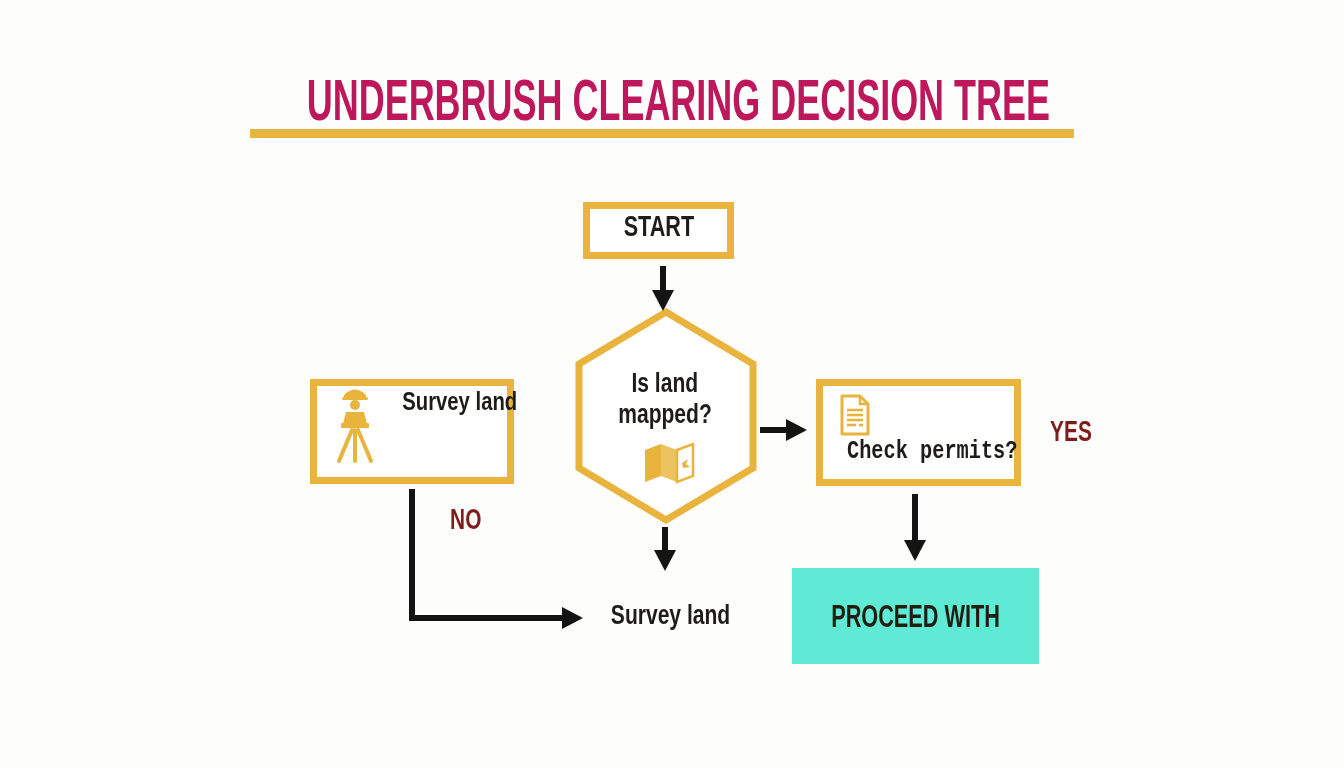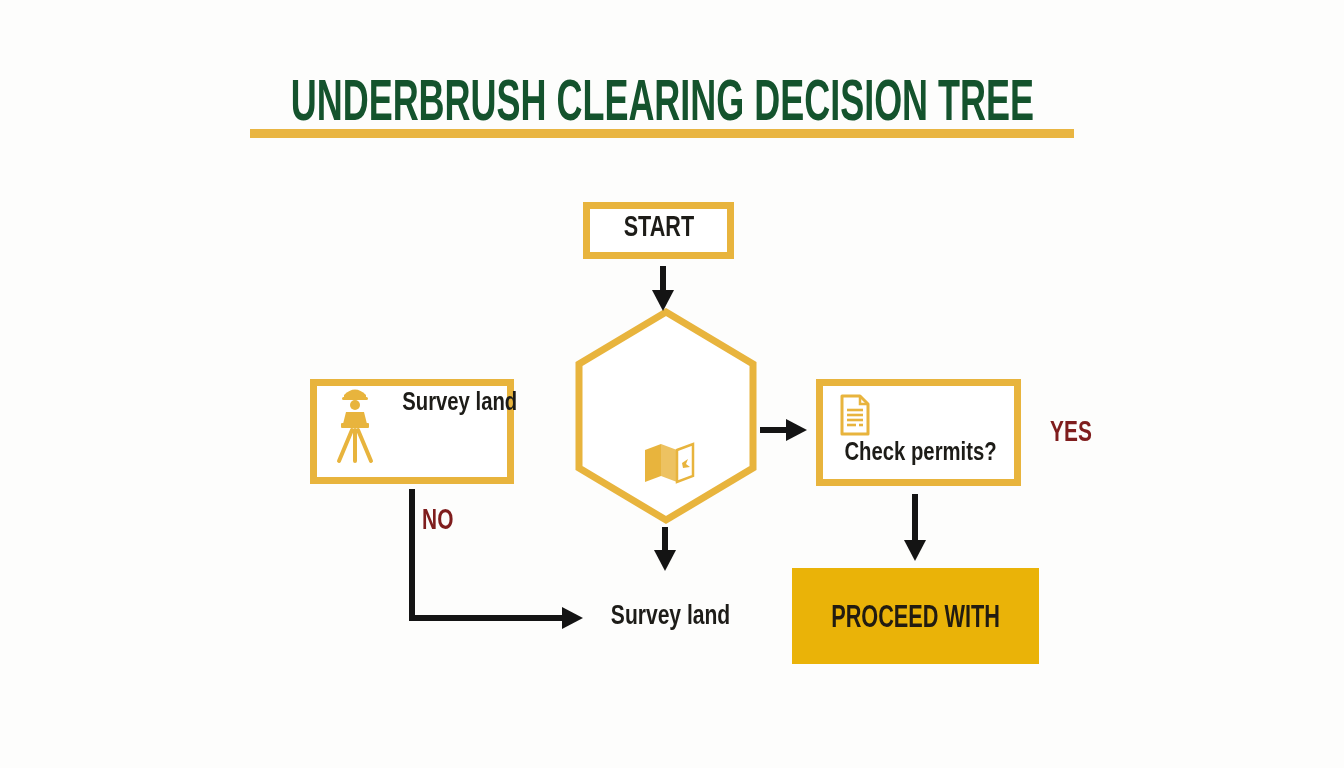--- a/index.html
+++ b/index.html
@@ -27,21 +27,22 @@
   .cond-w { transform: scaleX(0.78); }
 
   .title {
     left: 0;
     width: 1324px;
     top: 66px;
     text-align: center;
     font-size: 58px;
     font-weight: 700;
     letter-spacing: 0px;
-    color: #14532d;
+    color: #be185d;
+    padding-left: 16px;
   }
   .title .cond { transform: scaleX(0.62); }
 
   .underline {
     left: 250px;
     top: 129px;
     width: 824px;
     height: 9px;
     background: #e9b541;
   }
@@ -69,60 +70,61 @@
     font-size: 26px;
     justify-content: flex-start;
   }
   .survey-box .icon-wrap { margin-left: 15px; margin-right: 8px; }
 
   .check-box {
     left: 816px; top: 379px;
     width: 205px; height: 107px;
     font-size: 26px;
     display: block;
+    font-family: Liberation Mono, monospace;
   }
   .check-box .icon-wrap { position: absolute; left: 16px; top: 8px; }
   .check-box .check-label {
     position: absolute; left: 0; right: 0; top: 50px;
     text-align: center;
   }
 
   .decision-label {
     left: 565px; top: 368px;
     width: 200px;
     text-align: center;
     font-size: 27px;
     line-height: 31px;
     font-weight: 700;
     color: #1d1c18;
   }
 
   .proceed-box {
     left: 792px; top: 568px;
     width: 247px; height: 96px;
-    background: #eab308;
+    background: #5eead4;
     display: flex;
     flex-direction: column;
     align-items: center;
     justify-content: center;
     color: #221c11;
     font-size: 31px;
     line-height: 35px;
     font-weight: 700;
     text-align: center;
   }
   .proceed-box .cond { transform: scaleX(0.70); }
 
   .edge-label {
     font-size: 29px;
     font-weight: 700;
     color: #7f1d1d;
   }
   .yes-label { left: 1036px; top: 415px; width: 70px; text-align: center; }
-  .no-label  { left: 408px;  top: 503px; width: 60px; text-align: center; }
+  .no-label  { left: 427px;  top: 503px; width: 60px; text-align: right; }
 
   .survey-step-label {
     left: 588px; top: 600px;
     width: 165px;
     text-align: center;
     font-size: 27px;
     font-weight: 700;
     color: #1d1c18;
   }
 
@@ -169,20 +171,24 @@
     <g fill="#141414" stroke="#141414">
       <polyline points="412,489 412,618 563,618" fill="none" stroke-width="6"></polyline>
       <polygon points="562,607 562,629 583,618" stroke="none"></polygon>
     </g>
   </svg>
 
   <div class="abs node-box start-box">
     <span class="cond">START</span>
   </div>
 
+  <div class="abs decision-label">
+    <div><span class="cond cond-w">Is land</span></div>
+    <div><span class="cond cond-w">mapped?</span></div>
+  </div>
 
   <svg class="abs" style="left:643px; top:441px;" width="52" height="43" viewBox="0 0 52 43">
     <polygon points="2,9 18,3 18,35 2,41" fill="#e8b43d"></polygon>
     <polygon points="18,3 34,9 34,41 18,35" fill="#edc261"></polygon>
     <polygon points="34,9 50,3 50,35 34,41" fill="#ffffff" stroke="#e8b43d" stroke-width="2.5"></polygon>
     <path d="M39 22 l6 -4 l-2 5 l4 3 l-7 1 z" fill="#e8b43d"></path>
   </svg>
 
   <div class="abs node-box survey-box">
     <span class="icon-wrap">

